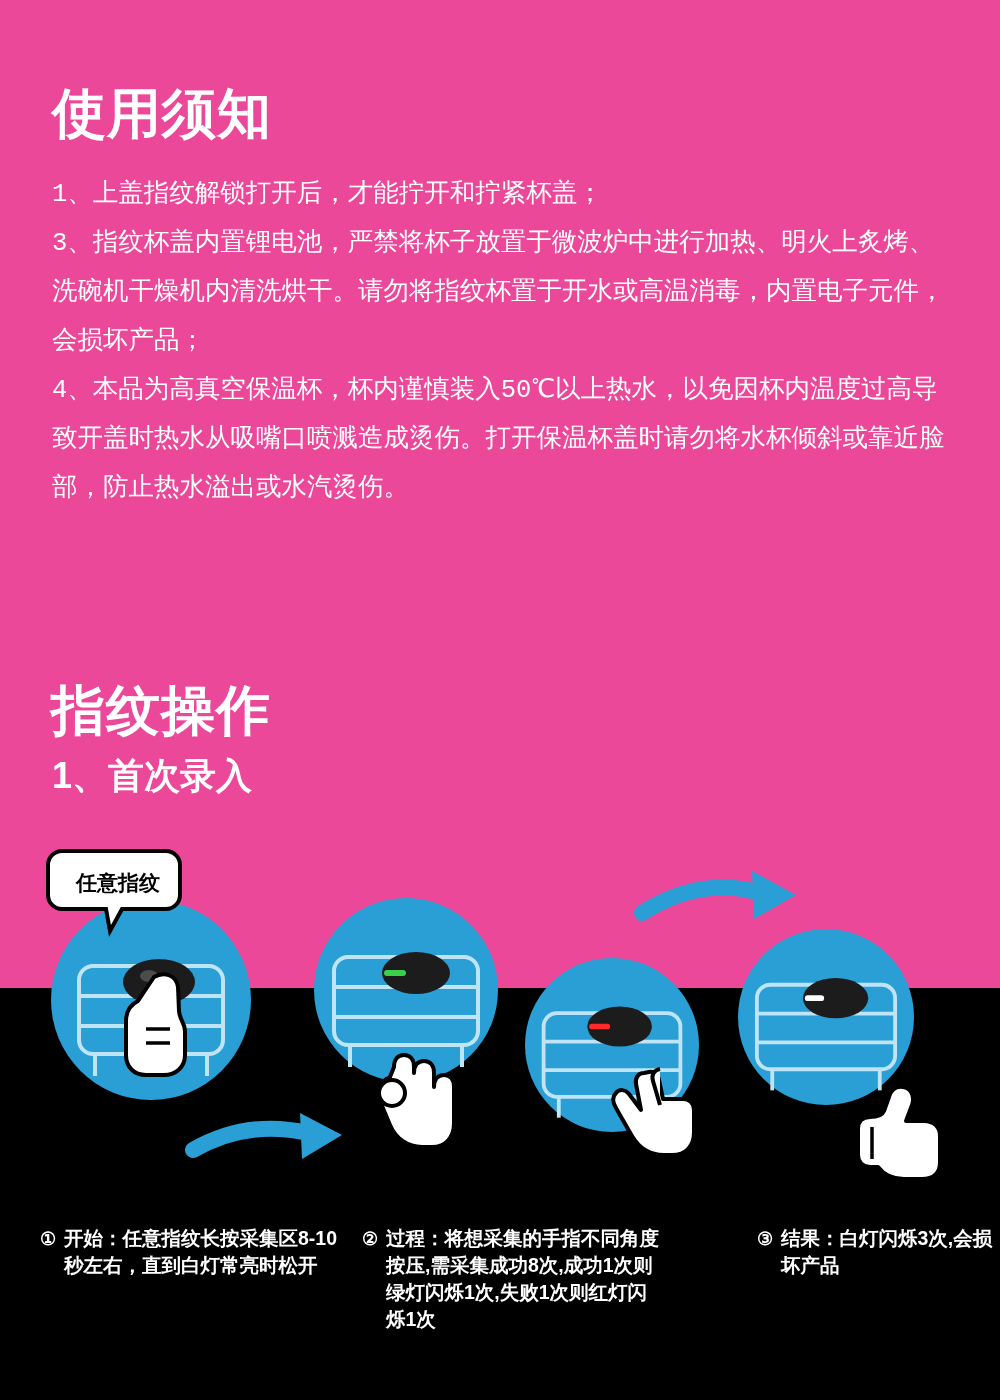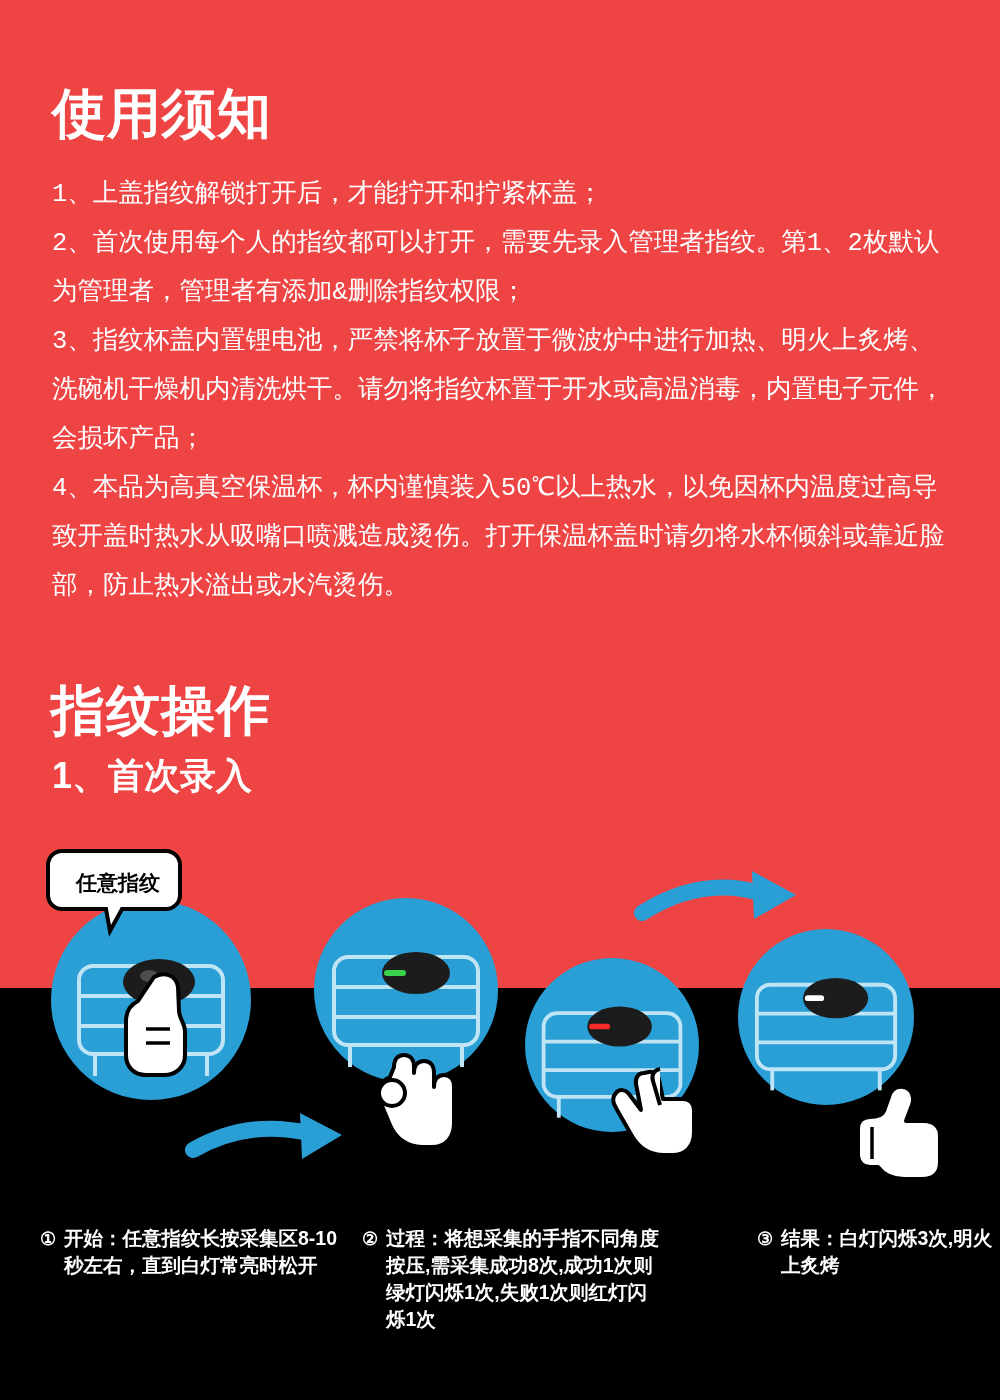--- a/index.html
+++ b/index.html
@@ -12,21 +12,21 @@
     height: 1400px;
     overflow: hidden;
     font-family: "Liberation Sans", sans-serif;
     color: #ffffff;
     position: relative;
   }
   .page {
     position: relative;
     width: 1000px;
     height: 988px;
-    background: #ef4444;
+    background: #ec4899;
   }
   .h1 {
     position: absolute;
     font-size: 54px;
     font-weight: bold;
     letter-spacing: 1px;
     color: #ffffff;
     white-space: nowrap;
   }
   #notice-title { left: 52px; top: 78px; }
@@ -96,21 +96,20 @@
 </style>
 </head>
 <body>
 
 <div class="page">
 
   <div class="h1" id="notice-title">使用须知</div>
 
   <div class="notice-body">
     <p>1、上盖指纹解锁打开后，才能拧开和拧紧杯盖；</p>
-    <p>2、首次使用每个人的指纹都可以打开，需要先录入管理者指纹。第1、2枚默认为管理者，管理者有添加&amp;删除指纹权限；</p>
     <p>3、指纹杯盖内置锂电池，严禁将杯子放置于微波炉中进行加热、明火上炙烤、洗碗机干燥机内清洗烘干。请勿将指纹杯置于开水或高温消毒，内置电子元件，会损坏产品；</p>
     <p>4、本品为高真空保温杯，杯内谨慎装入50℃以上热水，以免因杯内温度过高导致开盖时热水从吸嘴口喷溅造成烫伤。打开保温杯盖时请勿将水杯倾斜或靠近脸部，防止热水溢出或水汽烫伤。</p>
   </div>
 
   <div class="h1" id="fp-title">指纹操作</div>
   <div class="h2">1、首次录入</div>
 
   <div class="illus">
     <svg width="1000" height="370" viewBox="0 0 1000 370" xmlns="http://www.w3.org/2000/svg">
       <defs>
@@ -207,17 +206,17 @@
     <div class="cap" id="cap-1">
       <span class="num">①</span>
       <span class="txt">开始：任意指纹长按采集区8-10秒左右，直到白灯常亮时松开</span>
     </div>
     <div class="cap" id="cap-2">
       <span class="num">②</span>
       <span class="txt">过程：将想采集的手指不同角度按压,需采集成功8次,成功1次则绿灯闪烁1次,失败1次则红灯闪烁1次</span>
     </div>
     <div class="cap" id="cap-3">
       <span class="num">③</span>
-      <span class="txt">结果：白灯闪烁3次,明火上炙烤</span>
+      <span class="txt">结果：白灯闪烁3次,会损坏产品</span>
     </div>
   </div>
 
 </div>
 
 </body></html>

